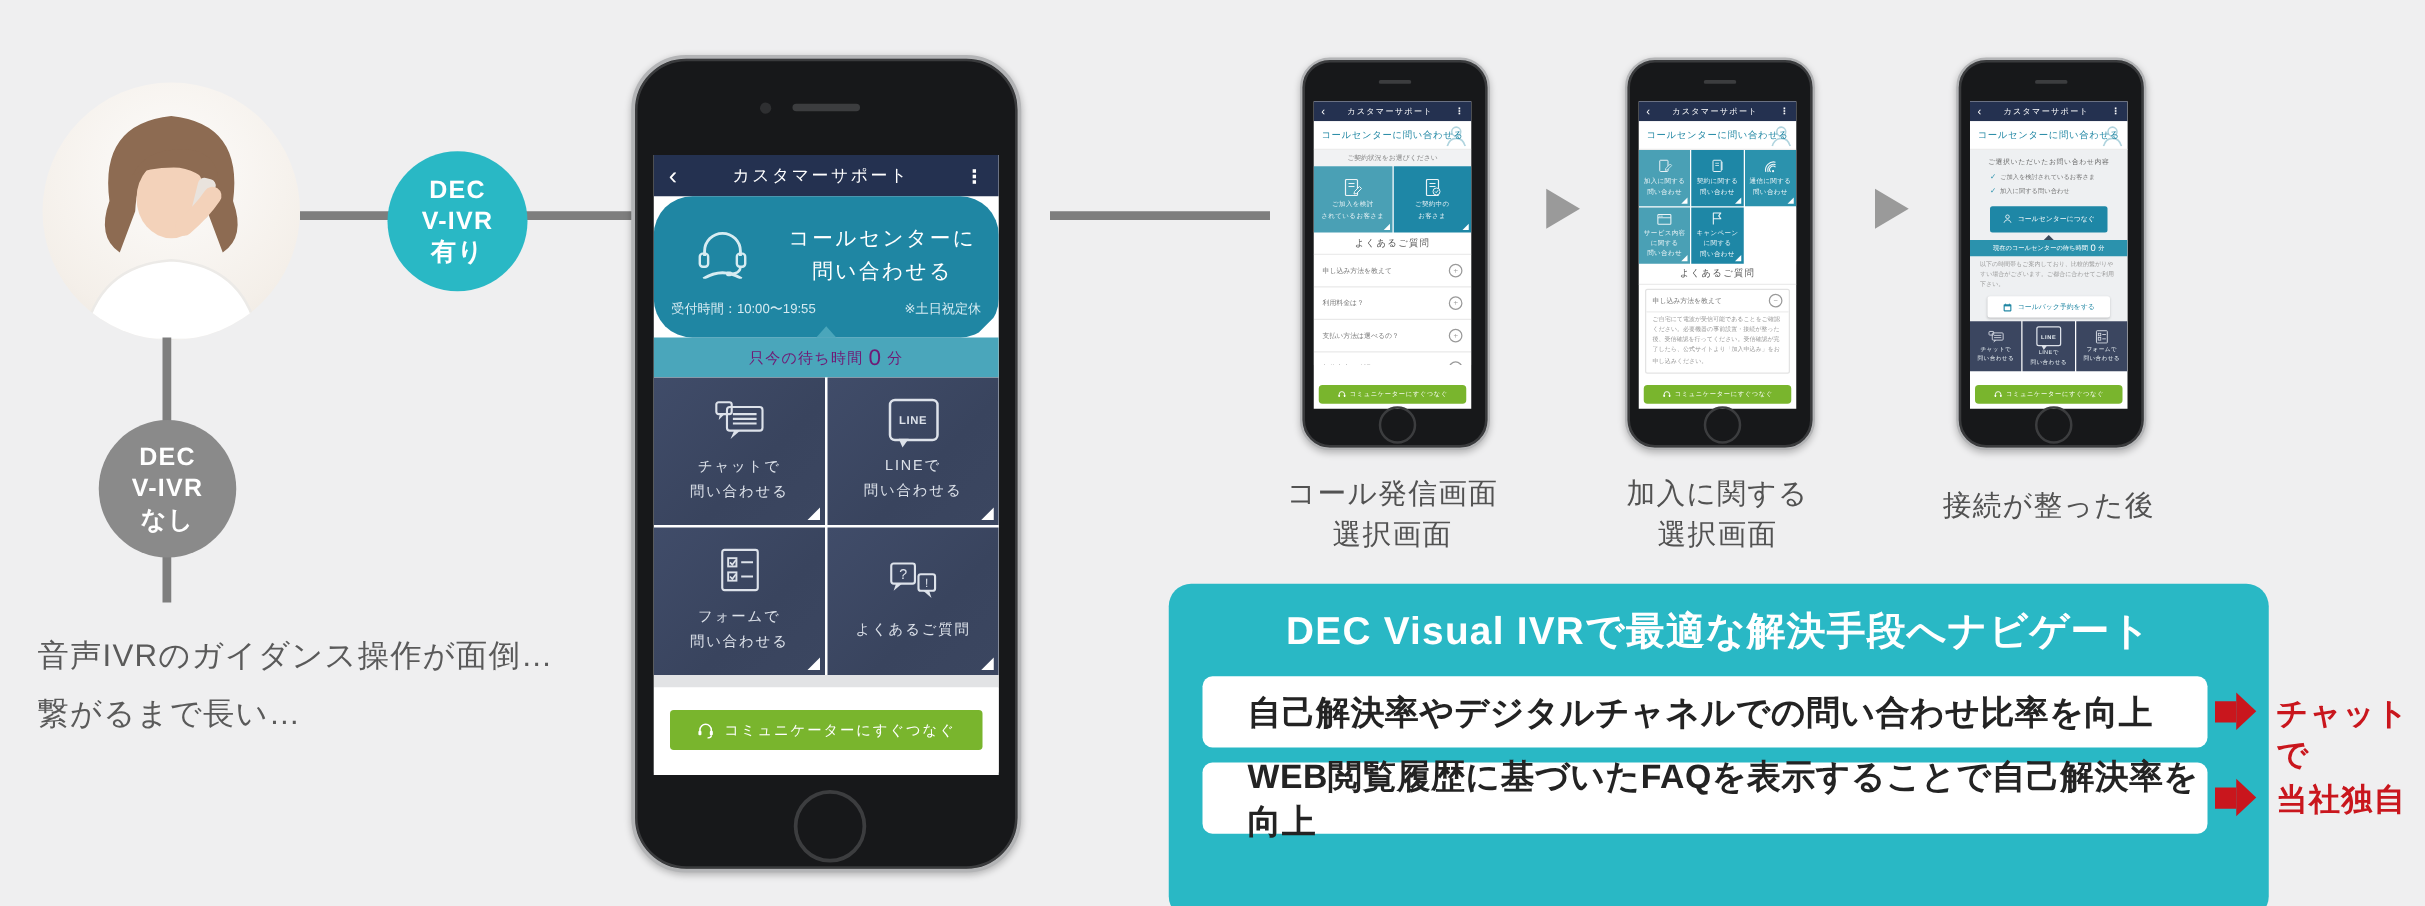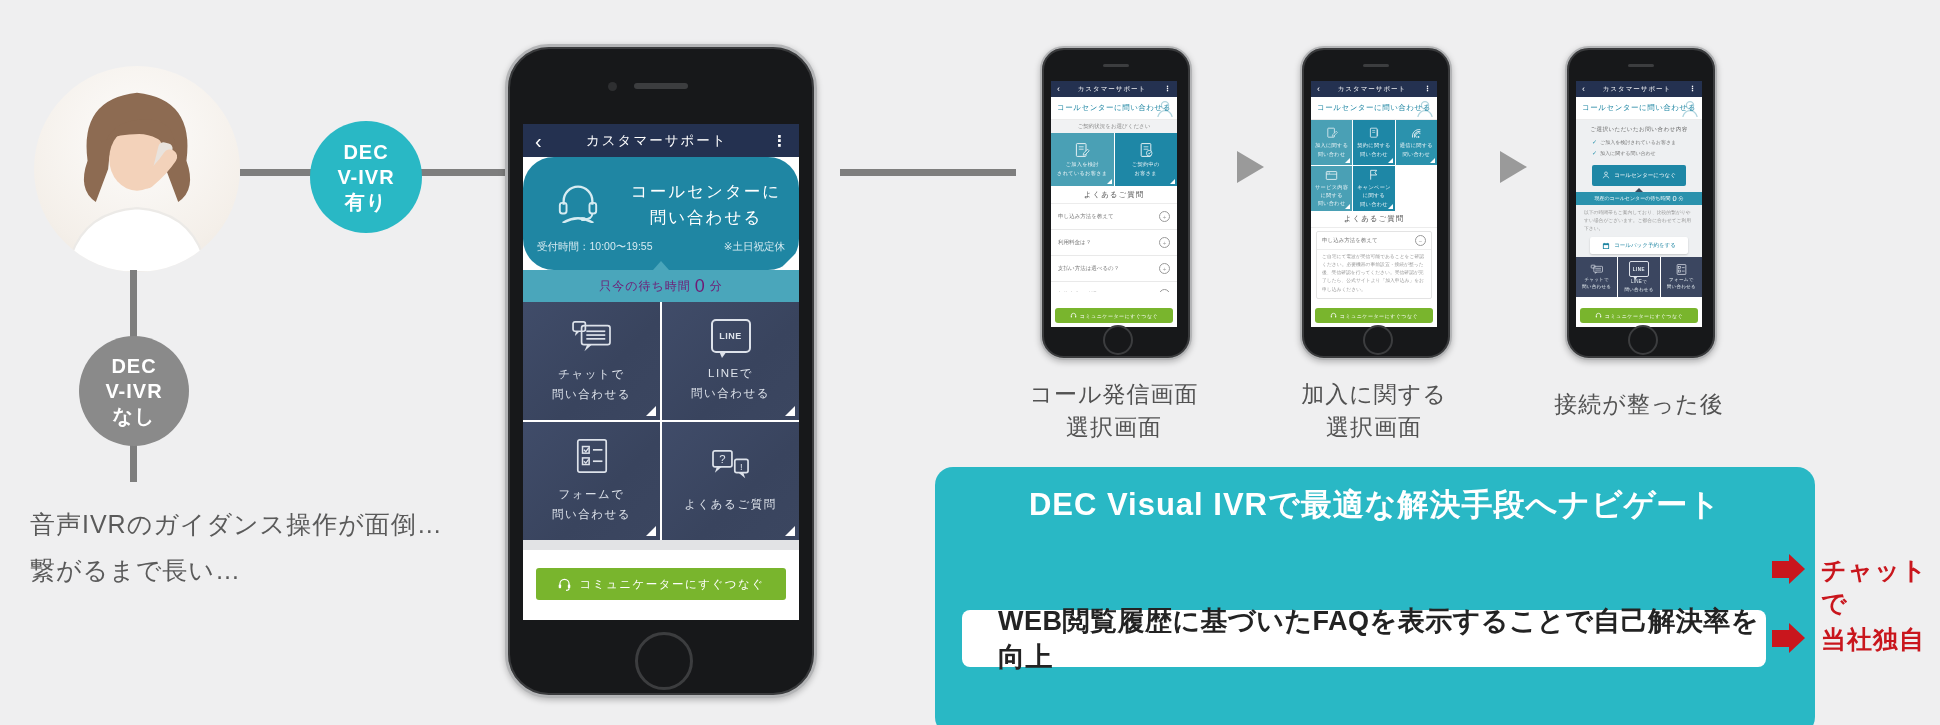--- a/index.html
+++ b/index.html
@@ -548,20 +548,21 @@
   <div class="caption" style="left:1276px;top:378px;">
     <div>加入に関する</div>
     <div>選択画面</div>
   </div>
   <div class="caption" style="left:1541px;top:388px;">
     <div>接続が整った後</div>
   </div>
 
   <div class="promo">
     <div class="promo-title">DEC Visual IVRで最適な解決手段へナビゲート</div>
+    <div class="promo-bar" style="top:74px;">自己解決率やデジタルチャネルでの問い合わせ比率を向上</div>
     <div class="promo-bar" style="top:143px;">WEB閲覧履歴に基づいたFAQを表示することで自己解決率を向上</div>
   </div>
   <div class="rarrow" style="left:1772px;top:561px;"></div>
   <div class="rtag" style="left:1821px;top:554px;">チャットで</div>
   <div class="rarrow" style="left:1772px;top:630px;"></div>
   <div class="rtag" style="left:1821px;top:623px;">当社独自</div>
 
 </div>
 
 </body></html>

